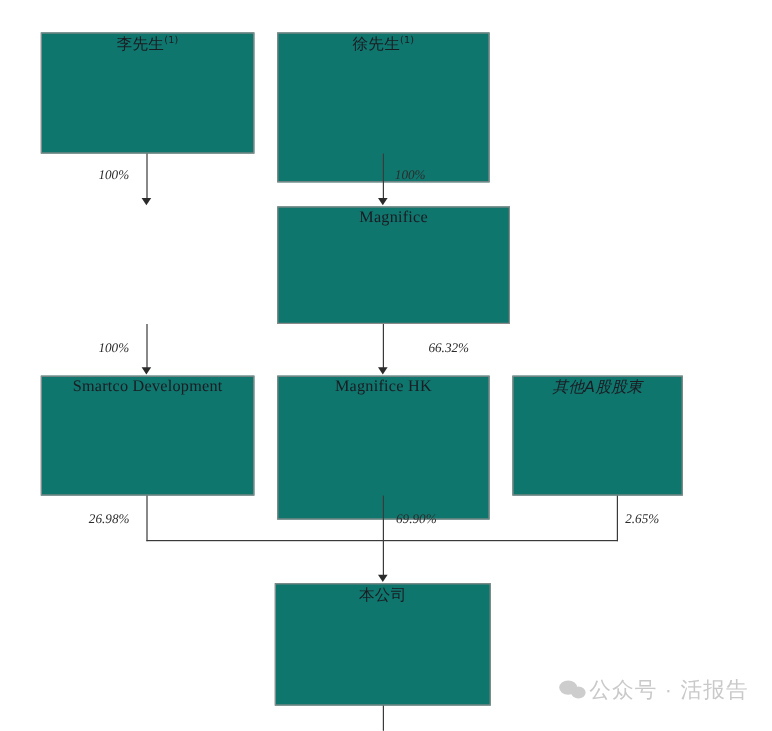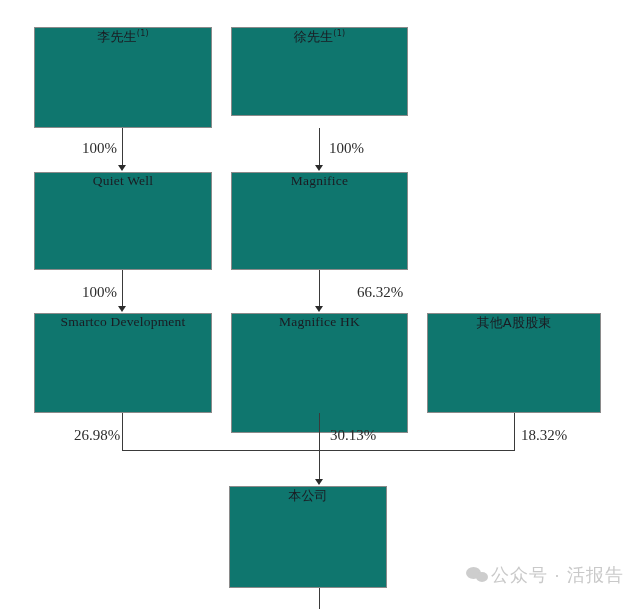--- a/index.html
+++ b/index.html
@@ -10,87 +10,84 @@
             background:#0f766e;display:flex;align-items:flex-start;justify-content:center;}
   .node-label{font-size:13.5px;color:#1b1b22;letter-spacing:.2px;white-space:nowrap;}
   .node-label.cjk{font-family:"DejaVu Sans","Liberation Sans",sans-serif;font-size:13px;}
   .node-label sup{font-size:8px;vertical-align:super;}
   .edge{position:absolute;background:#3a3a3a;}
   .edge.v{width:1px;}
   .edge.h{height:1px;}
   .arrow-head{position:absolute;width:0;height:0;
               border-left:4px solid transparent;border-right:4px solid transparent;
               border-top:6px solid #2b2b2b;}
-  .edge-label{position:absolute;font-size:15px;color:#2c2c2c;white-space:nowrap;}
+  .edge-label{position:absolute;font-size:11px;color:#2c2c2c;white-space:nowrap;font-style:italic;}
   #watermark{position:absolute;display:flex;align-items:center;gap:1px;
              color:#c9c9c9;font-family:Liberation Sans, sans-serif;
              font-size:18px;letter-spacing:1px;user-select:none;}
   .wechat-icon{position:relative;width:24px;height:17px;}
   .wechat-icon .b1,.wechat-icon .b2{position:absolute;background:#cdcdcd;border-radius:50%;}
   .wechat-icon .b1{width:15px;height:12px;left:0;top:0;}
   .wechat-icon .b2{width:12px;height:10px;left:10px;top:5px;}
 </style>
 </head>
 <body>
 
 <div id="chart-root">
 
   <div class="node-box" style="left:34px;top:27px;width:178px;height:101px;">
     <span class="node-label cjk"><span>李先生</span><sup>(1)</sup></span>
   </div>
-  <div class="node-box" style="left:231px;top:27px;width:177px;height:89px;">
+  <div class="node-box" style="left:231px;top:27px;width:177px;height:125px;">
     <span class="node-label cjk"><span>徐先生</span><sup>(1)</sup></span>
   </div>
 
   <div class="edge v" style="left:122px;top:128px;height:38px;"></div>
   <div class="arrow-head" style="left:118px;top:165px;"></div>
   <div class="edge-label" style="left:82px;top:140px;">100%</div>
 
   <div class="edge v" style="left:319px;top:128px;height:38px;"></div>
   <div class="arrow-head" style="left:315px;top:165px;"></div>
   <div class="edge-label" style="left:329px;top:140px;">100%</div>
 
-  <div class="node-box" style="left:34px;top:172px;width:178px;height:98px;">
-    <span class="node-label">Quiet Well</span>
-  </div>
-  <div class="node-box" style="left:231px;top:172px;width:177px;height:98px;">
+  <div class="node-box" style="left:231px;top:172px;width:194px;height:98px;">
     <span class="node-label">Magnifice</span>
   </div>
 
   <div class="edge v" style="left:122px;top:270px;height:37px;"></div>
   <div class="arrow-head" style="left:118px;top:306px;"></div>
   <div class="edge-label" style="left:82px;top:284px;">100%</div>
 
   <div class="edge v" style="left:319px;top:270px;height:37px;"></div>
   <div class="arrow-head" style="left:315px;top:306px;"></div>
   <div class="edge-label" style="left:329px;top:284px;margin-left:28px;">66.32%</div>
 
   <div class="node-box" style="left:34px;top:313px;width:178px;height:100px;">
     <span class="node-label">Smartco Development</span>
   </div>
   <div class="node-box" style="left:231px;top:313px;width:177px;height:120px;">
     <span class="node-label">Magnifice HK</span>
   </div>
-  <div class="node-box" style="left:427px;top:313px;width:174px;height:100px;">
+  <div class="node-box" style="left:427px;top:313px;width:142px;height:100px;font-style:italic;">
     <span class="node-label cjk">其他A股股東</span>
   </div>
 
   <div class="edge v" style="left:122px;top:413px;height:38px;"></div>
   <div class="edge-label" style="left:74px;top:427px;">26.98%</div>
 
   <div class="edge v" style="left:514px;top:413px;height:38px;"></div>
-  <div class="edge-label" style="left:521px;top:427px;">18.32%</div>
+  <div class="edge-label" style="left:521px;top:427px;">2.65%</div>
 
   <div class="edge h" style="left:122px;top:450px;width:393px;"></div>
 
   <div class="edge v" style="left:319px;top:413px;height:68px;"></div>
-  <div class="edge-label" style="left:330px;top:427px;">30.13%</div>
+  <div class="edge-label" style="left:330px;top:427px;">69.90%</div>
   <div class="arrow-head" style="left:315px;top:479px;"></div>
 
-  <div class="node-box" style="left:229px;top:486px;width:158px;height:102px;">
+  <div class="node-box" style="left:229px;top:486px;width:180px;height:102px;">
     <span class="node-label cjk">本公司</span>
   </div>
   <div class="edge v" style="left:319px;top:588px;height:21px;"></div>
 
   <div id="watermark" style="left:466px;top:563px;">
     <span class="wechat-icon">
       <span class="b1"></span>
         <span class="b2"></span>
     </span>
     <span>公众号 · 活报告</span>

